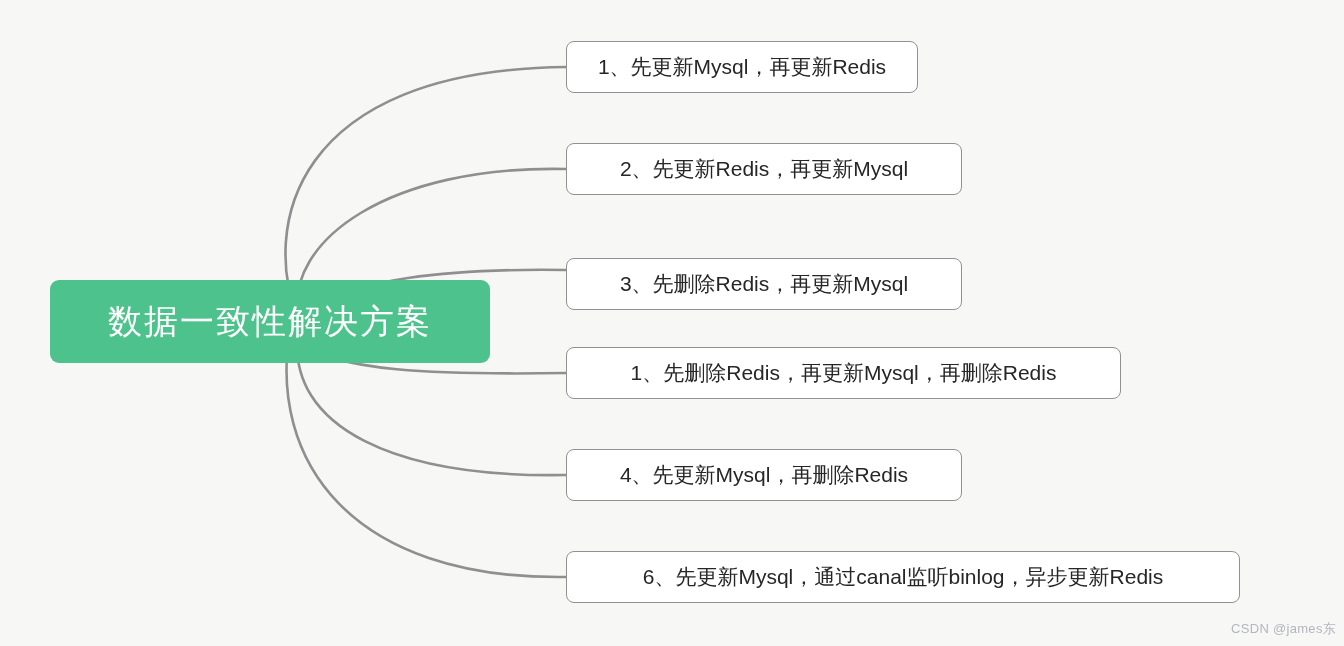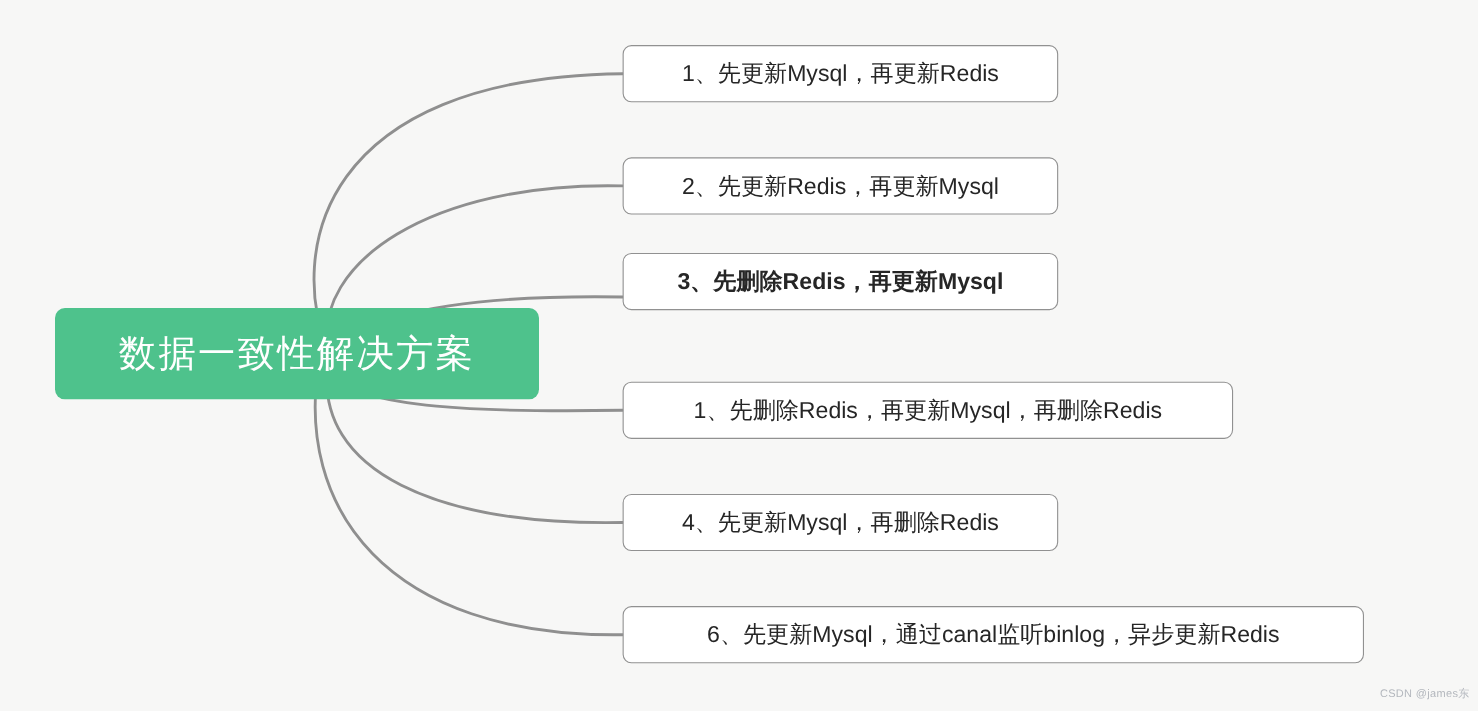--- a/index.html
+++ b/index.html
@@ -51,32 +51,32 @@
     color: #262626;
     font-size: 21px;
     display: flex;
     align-items: center;
     justify-content: center;
     z-index: 2;
     box-sizing: border-box;
     white-space: nowrap;
     cursor: default;
   }
-  .branch-1 { top: 41px;  width: 396px; }
+  .branch-1 { top: 41px;  width: 352px; }
   .branch-2 { top: 143px; width: 396px; }
-  .branch-3 { top: 230px; width: 396px; font-weight: bold; }
+  .branch-3 { top: 258px; width: 396px; }
   .branch-4 { top: 347px; width: 555px; }
   .branch-5 { top: 449px; width: 396px; }
   .branch-6 { top: 551px; width: 674px; }
   .watermark {
     position: absolute;
     right: 8px;
     bottom: 8px;
     color: #b3b7bd;
-    font-size: 10px;
+    font-size: 13px;
     z-index: 3;
     letter-spacing: 0.3px;
   }
 </style>
 </head>
 <body>
 
 <div class="canvas">
 
   <svg class="connectors" viewBox="0 0 1344 646" xmlns="http://www.w3.org/2000/svg">

